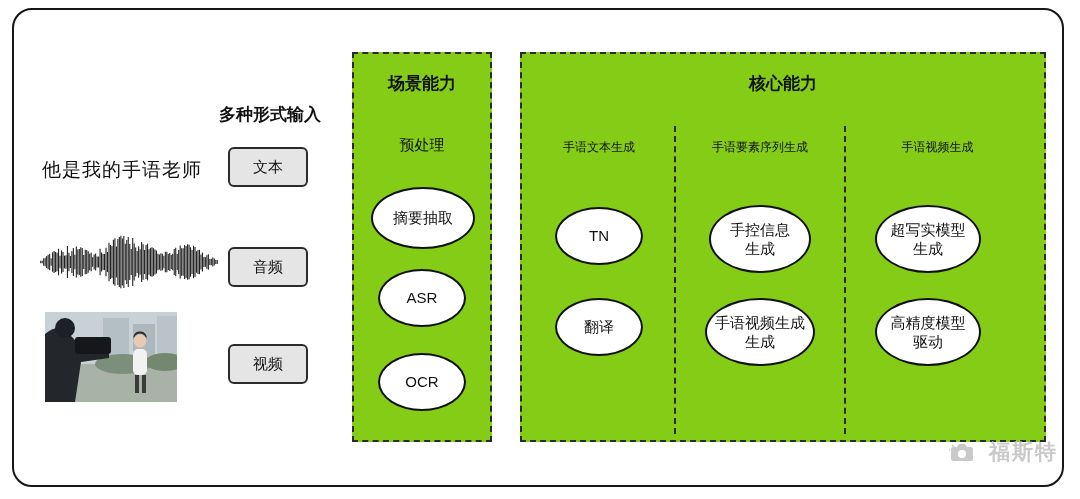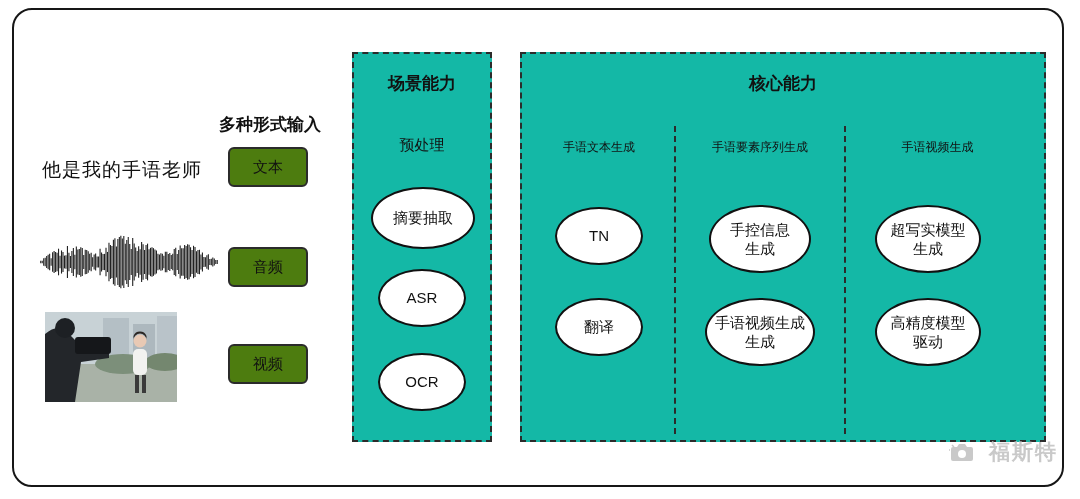--- a/index.html
+++ b/index.html
@@ -5,35 +5,35 @@
   html,body{margin:0;padding:0;background:#ffffff;}
   .canvas{
     position:relative;width:1080px;height:499px;background:#ffffff;
     font-family:"Liberation Sans",sans-serif;color:#111;overflow:hidden;
   }
   .frame{
     position:absolute;left:12px;top:8px;width:1052px;height:479px;
     border:2px solid #161616;border-radius:20px;box-sizing:border-box;
   }
   
-  .input-title{position:absolute;left:200px;top:113px;width:140px;text-align:center;
+  .input-title{position:absolute;left:200px;top:103px;width:140px;text-align:center;
     font-weight:bold;font-size:17px;}
   .sentence{position:absolute;left:42px;top:157px;width:185px;font-size:19px;letter-spacing:1px;}
   .tag-box{
     position:absolute;width:80px;height:40px;border:2px solid #2b2b2b;border-radius:6px;
-    display:flex;align-items:center;justify-content:center;font-size:15px;background:#4d7c0f;
+    display:flex;align-items:center;justify-content:center;font-size:15px;background:#e5e5e5;
     box-sizing:border-box;
   }
   .tag-text{left:228px;top:147px;}
   .tag-audio{left:228px;top:247px;}
   .tag-video{left:228px;top:344px;text-align:right;}
   .waveform{position:absolute;left:40px;top:233px;width:178px;height:58px;}
   .thumb{position:absolute;left:45px;top:312px;width:132px;height:90px;background:#c8d2d6;overflow:hidden;}
   
-  .dash-box{position:absolute;border:2px dashed #2b2b2b;background:#14b8a6;box-sizing:border-box;}
+  .dash-box{position:absolute;border:2px dashed #2b2b2b;background:#84cc16;box-sizing:border-box;}
   .scene-box{left:352px;top:52px;width:140px;height:390px;}
   .core-box{left:520px;top:52px;width:526px;height:390px;}
   .box-title{position:absolute;top:18px;left:0;right:0;text-align:center;font-weight:bold;font-size:17px;}
   .scene-sub{position:absolute;top:82px;left:0;right:0;text-align:center;font-size:15px;}
   .ellipse{
     position:absolute;border:2px solid #111;border-radius:50%;
     display:flex;align-items:center;justify-content:center;text-align:center;
     font-size:15px;line-height:1.3;white-space:pre-line;background:#fff;box-sizing:border-box;
   }
   .el-sum{left:17px;top:133px;width:104px;height:62px;}

